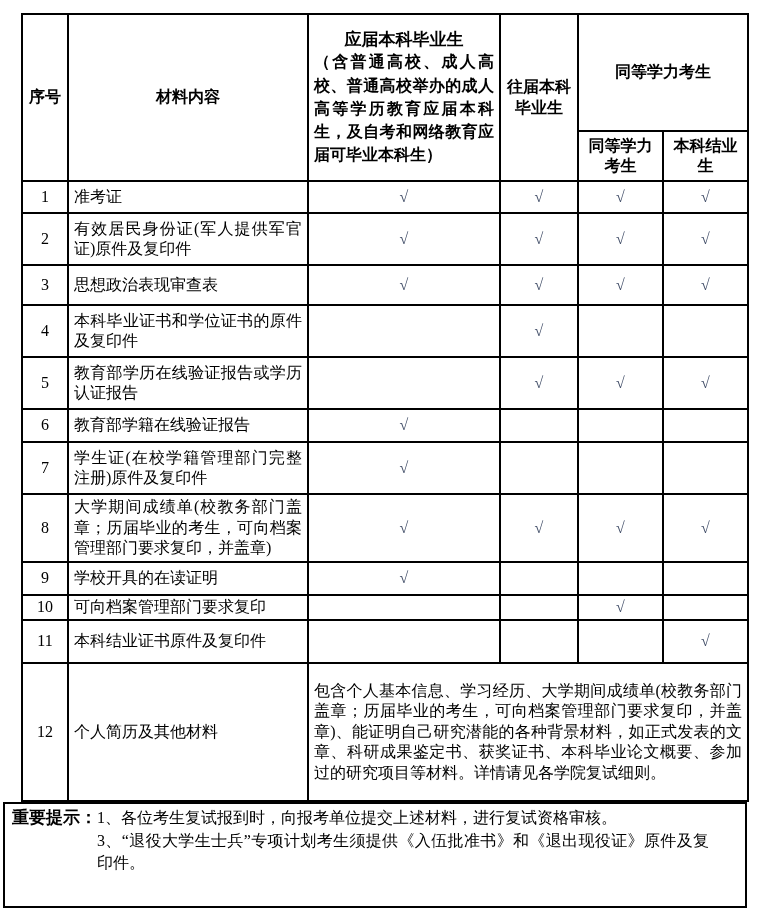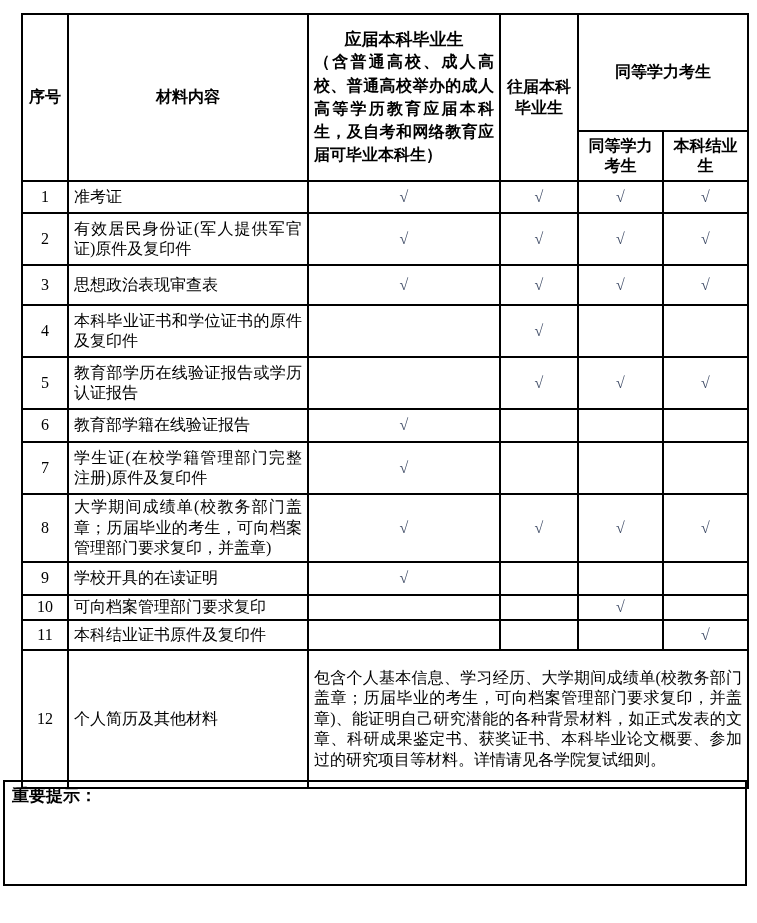--- a/index.html
+++ b/index.html
@@ -66,21 +66,21 @@
   }
   td.desc {
     text-align: justify;
     line-height: 1.35;
     vertical-align: middle;
     border-radius: 18px;
   }
   .notes-box {
     position: absolute;
     left: 3px;
-    top: 780px;
+    top: 802px;
     width: 744px;
     height: 106px;
     border: 2px solid #000000;
     box-sizing: border-box;
     display: flex;
     align-items: flex-start;
     padding: 3px 6px 0 7px;
   }
   .notes-label {
     font-weight: bold;
@@ -201,36 +201,38 @@
         <td class="mark"></td>
       </tr>
       <tr style="height:25px">
         <td class="num">10</td>
         <td class="content">可向档案管理部门要求复印</td>
         <td class="mark"></td>
         <td class="mark"></td>
         <td class="mark">√</td>
         <td class="mark"></td>
       </tr>
-      <tr style="height:30px">
+      <tr style="height:43px">
         <td class="num">11</td>
         <td class="content">本科结业证书原件及复印件</td>
         <td class="mark"></td>
         <td class="mark"></td>
         <td class="mark"></td>
         <td class="mark">√</td>
       </tr>
 
       <tr style="height:138px">
         <td class="num">12</td>
         <td class="content">个人简历及其他材料</td>
         <td class="desc" colspan="4">包含个人基本信息、学习经历、大学期间成绩单(校教务部门盖章；历届毕业的考生，可向档案管理部门要求复印，并盖章)、能证明自己研究潜能的各种背景材料，如正式发表的文章、科研成果鉴定书、获奖证书、本科毕业论文概要、参加过的研究项目等材料。详情请见各学院复试细则。</td>
       </tr>
     </tbody>
   </table>
 
   <div class="notes-box">
     <span class="notes-label">重要提示：</span>
     <div class="notes-items">
+      <div class="note-item">1、各位考生复试报到时，向报考单位提交上述材料，进行复试资格审核。</div>
+      <div class="note-item">3、“退役大学生士兵”专项计划考生须提供《入伍批准书》和《退出现役证》原件及复印件。</div>
     </div>
   </div>
 
 </div>
 
 </body></html>

